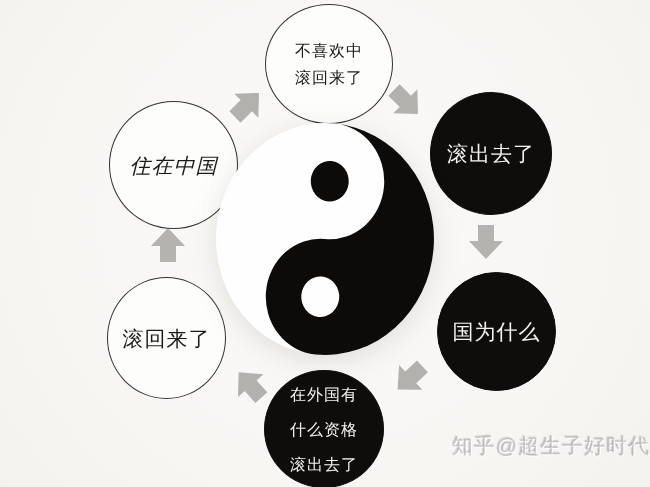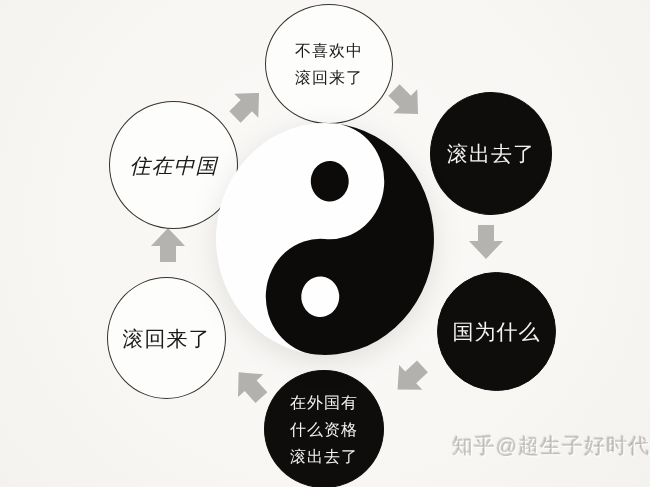--- a/index.html
+++ b/index.html
@@ -72,21 +72,21 @@
   </div>
 
   <div class="node black single" style="left:430px;top:92px;width:120px;height:121px;justify-content:center;">
     <span class="line">滚出去了</span>
   </div>
 
   <div class="node black single" style="left:437px;top:272px;width:117px;height:117px;">
     <span class="line">国为什么</span>
   </div>
 
-  <div class="node black" style="left:264px;top:370px;width:118px;height:116px;">
+  <div class="node black" style="left:264px;top:370px;width:118px;height:116px;gap:8px;">
     <span class="line">在外国有</span>
     <span class="line">什么资格</span>
     <span class="line">滚出去了</span>
   </div>
 
   <div class="node white single" style="left:107px;top:277px;width:117px;height:120px;">
     <span class="line">滚回来了</span>
   </div>
 
   <div class="node white single" style="left:109px;top:101px;width:127px;height:126px;font-style:italic;">

